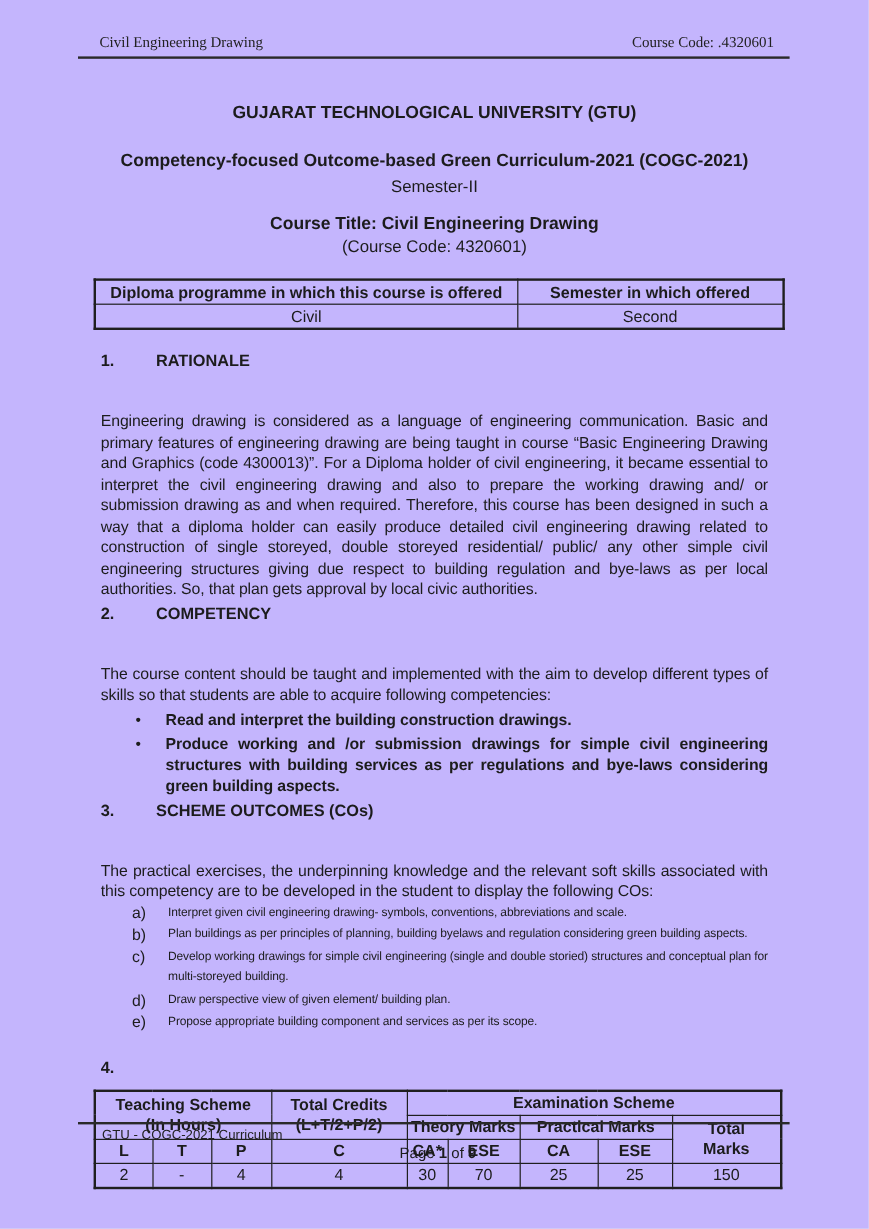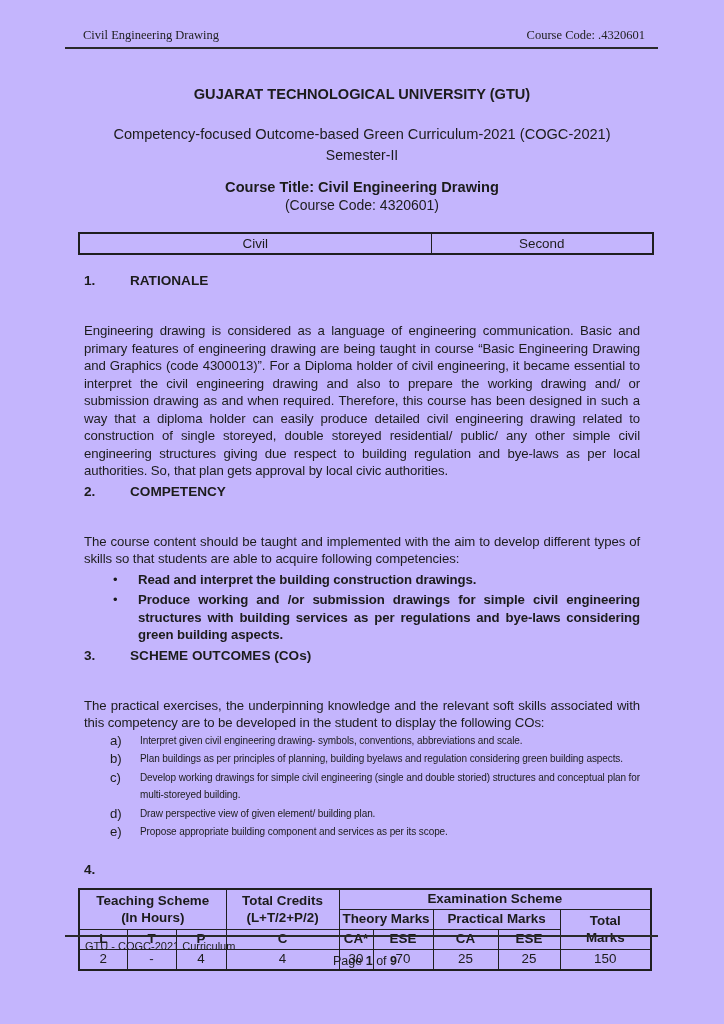--- a/index.html
+++ b/index.html
@@ -19,21 +19,21 @@
     position:absolute;top:935px;left:65px;right:66px;
     border-top:2px solid #2a2a2a;padding:3px 13px 0 20px;
     font-size:11px;color:#222;
   }
   .footer-page{ text-align:center;font-size:12.5px;margin-top:2px;color:#1c1c1c;}
   .footer-page b{font-weight:700;}
   
   .content{padding:0 84px;}
   .tc{text-align:center;}
   .title-uni{margin-top:87px;font-size:14.6px;font-weight:700;line-height:15px;}
-  .title-curr{margin-top:22px;font-size:14.6px;font-weight:400;line-height:21px;}
+  .title-curr{margin-top:22px;font-size:14.6px;font-weight:700;line-height:21px;}
   .title-sem{font-size:14px;line-height:21px;}
   .title-course{margin-top:12px;font-size:14.6px;font-weight:700;line-height:18px;}
   .title-code{font-size:14px;line-height:18px;}
   
   table{border-collapse:collapse;table-layout:fixed;margin-left:-6px;width:574px;
         font-size:13.4px;color:#1c1c1c;}
   table, td, th{border:1px solid #1f1f1f;}
   table{border-width:2px;}
   td,th{padding:1px 2px;text-align:center;vertical-align:middle;height:17px;line-height:16px;}
   th{font-weight:700;}
@@ -72,20 +72,24 @@
     <div class="tc title-sem">Semester-II</div>
     <div class="tc title-course">Course Title: Civil Engineering Drawing</div>
     <div class="tc title-code">(Course Code: 4320601)</div>
 
     <table class="offer-table">
       <colgroup>
           <col style="width:352px">
           <col style="width:222px">
         </colgroup>
       <tbody>
+          <tr>
+        <th>Diploma programme in which this course is offered</th>
+        <th>Semester in which offered</th>
+      </tr>
       <tr>
         <td>Civil</td>
         <td>Second</td>
       </tr>
     </tbody>
       </table>
 
     <div class="sec-head sec1">
       <span class="sec-num">1.</span>
       <span>RATIONALE</span>

